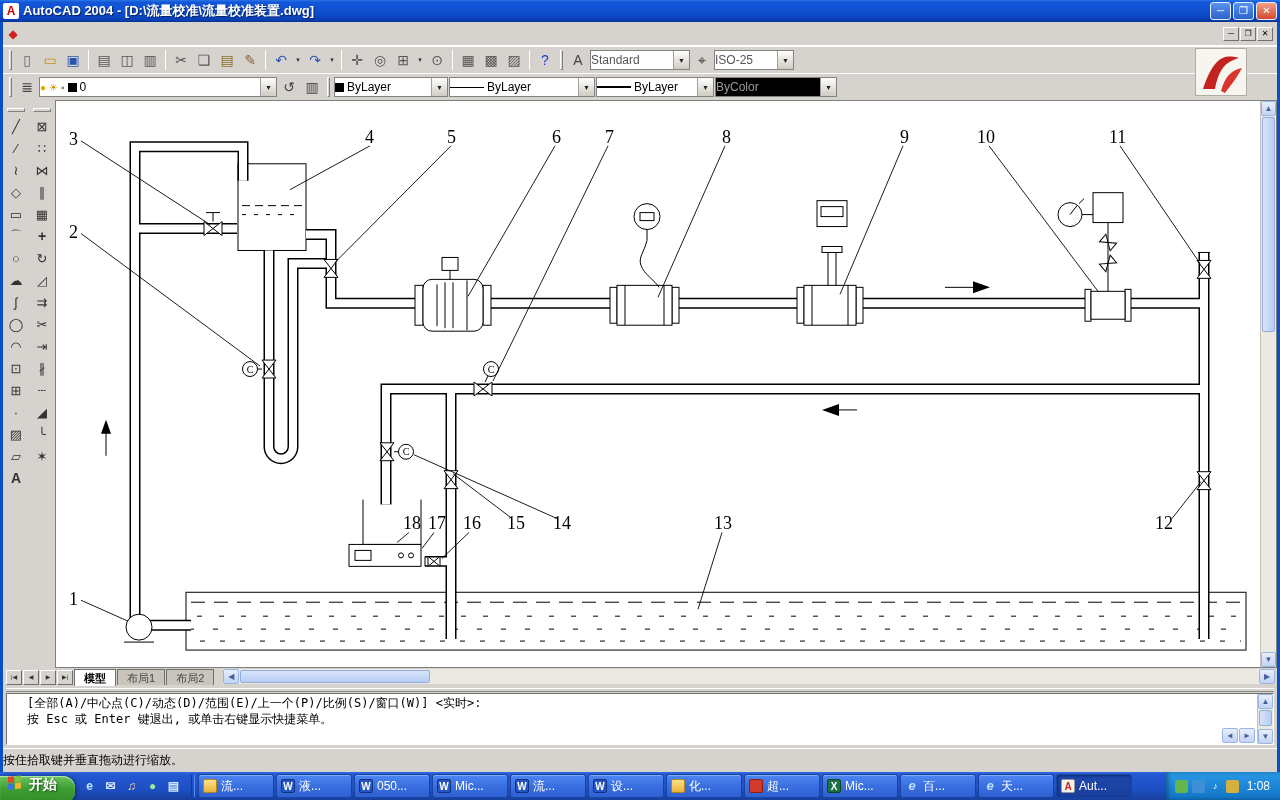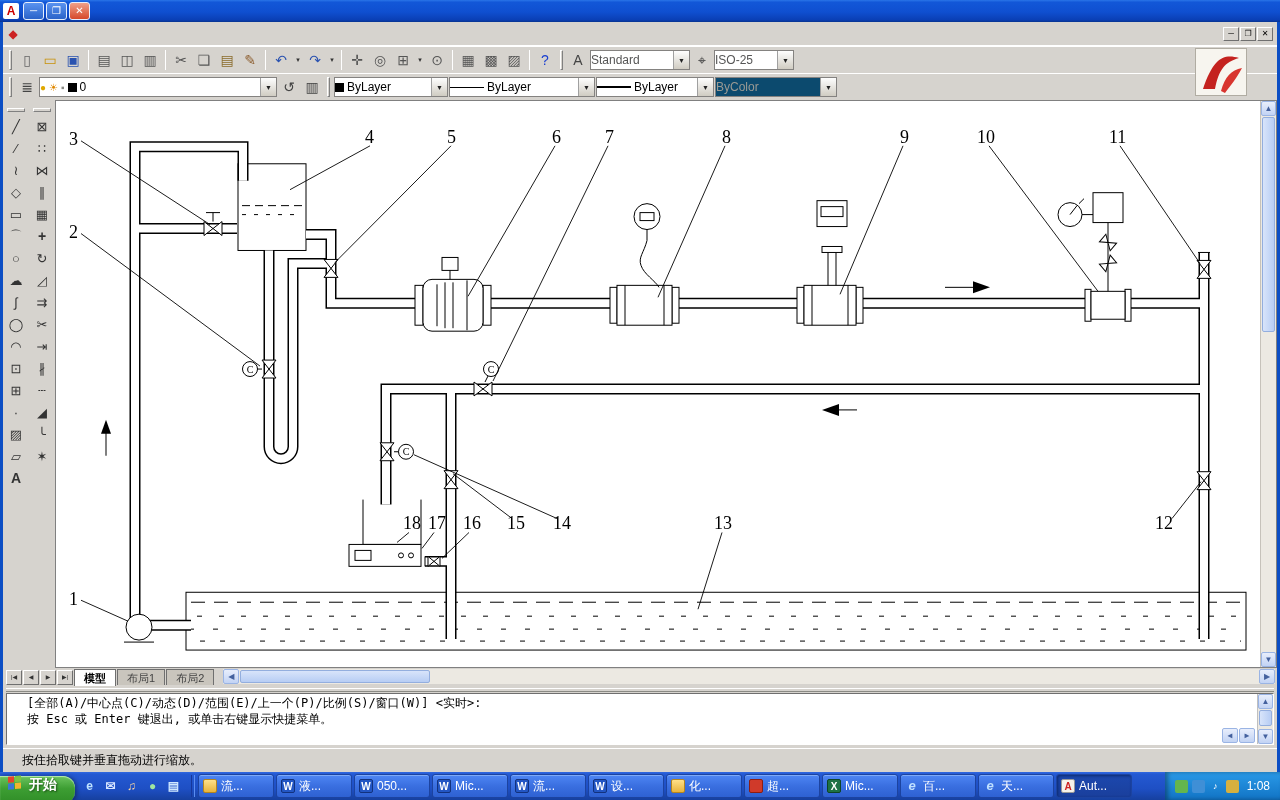--- a/index.html
+++ b/index.html
@@ -24,21 +24,21 @@
   .grip{width:3px;height:20px;border:1px solid;border-color:#fff #808080 #808080 #fff;margin:0 3px;flex:none;}
   .ticons{display:flex;align-items:center;gap:1px;}
   .tbtn{width:22px;height:22px;display:flex;align-items:center;justify-content:center;flex:none;}
   .tglyph{font-size:14px;color:#444;}
   .tdd{width:10px;height:22px;display:flex;align-items:center;justify-content:center;font-size:7px;color:#333;}
   .tsep{width:1px;height:20px;background:#9a9a94;border-right:1px solid #fff;margin:0 3px;}
   .combo{height:20px;background:#fff;border:1px solid #848280;display:flex;align-items:center;font-size:12px;gap:3px;color:#555;flex:none;}
   .combo .cval{flex:1;white-space:nowrap;overflow:hidden;}
   .dd{width:16px;height:18px;margin-left:auto;background:linear-gradient(#fefefe,#d0ccc2);border-left:1px solid #a0a0a0;display:flex;align-items:center;justify-content:center;font-size:7px;color:#222;flex:none;}
   .w-style{width:100px}.w-dim{width:80px}.w-layer{width:238px}.w-color{width:114px}.w-ltype{width:146px}.w-lw{width:118px}
-  .w-ps{width:122px;color:#9a9a94;background:#0c4a6e;align-items:center;}
+  .w-ps{width:122px;color:#9a9a94;background:#000000;align-items:center;}
   .lg{font-size:10px;flex:none;}
   .swatch{width:9px;height:9px;background:#000;flex:none;}
   .lsample{width:34px;border-top:1px solid #000;flex:none;}
   .lsample.thick{border-top-width:2px;}
   .vendor-logo{position:absolute;top:26px;right:30px;width:52px;height:48px;background:#f7f5ef;border:1px solid #b0aca2;z-index:5;}
   
   .main{flex:1;display:flex;min-height:0;}
   .left-tools{width:52px;display:flex;justify-content:center;gap:2px;padding-top:8px;}
   .ltcol{display:flex;flex-direction:column;align-items:center;}
   .ltgrip{width:18px;height:4px;border:1px solid;border-color:#fff #808080 #808080 #fff;margin-bottom:3px;}
@@ -62,21 +62,21 @@
   .htrack{flex:1;}
   
   .cmdwin{height:62px;padding:2px 3px 3px;display:flex;flex-direction:column;}
   .splitter{height:4px;margin-bottom:1px;border-top:1px solid #fff;border-bottom:1px solid #8a8a84;}
   .cmdinner{flex:1;display:flex;border:1px solid;border-color:#6f6f6f #fff #fff #6f6f6f;background:#fff;}
   .cmdtext{flex:1;font-family:"DejaVu Sans Mono",monospace;font-size:12px;line-height:16px;padding:1px 20px;color:#000;overflow:hidden;position:relative;}
   .cmdcorner{position:absolute;right:2px;bottom:1px;display:flex;gap:1px;}
   .cmdscroll{width:16px;background:#ece9e2;display:flex;flex-direction:column;border-left:1px solid #c0c0c0;}
   .cthumb{height:16px;margin:1px;background:linear-gradient(90deg,#d8e4fa,#b7cdf4);border:1px solid #93aede;border-radius:2px;}
   
-  .statusbar{height:24px;display:flex;align-items:center;font-size:12px;padding-left:19px;border-top:1px solid #fff;color:#000;}
+  .statusbar{height:24px;display:flex;align-items:center;font-size:12px;padding-left:0;border-top:1px solid #fff;color:#000;}
   
   .taskbar{height:28px;background:linear-gradient(#3169e0 0%,#2459d2 8%,#1e4fc4 60%,#16409f 100%);display:flex;align-items:center;}
   .startbtn{height:28px;padding:0 18px 0 8px;border-radius:0 12px 12px 0;background:linear-gradient(#6cc45f,#3d9e33 45%,#2f8c26);display:flex;gap:6px;color:#fff;font-weight:bold;font-size:14px;text-shadow:1px 1px 2px #1a4d14;box-shadow:inset 0 1px 1px #b8eab0,2px 0 4px rgba(0,0,0,.35);flex:none;margin-top:8px;}
   .flag{width:15px;height:15px;display:grid;grid-template-columns:6px 6px;grid-template-rows:6px 6px;gap:1px;transform:skewY(-6deg);}
   .flag i{display:block;}
   .flag i:nth-child(1){background:#e8412c}.flag i:nth-child(2){background:#7ec242}.flag i:nth-child(3){background:#3a76d8}.flag i:nth-child(4){background:#f2b430}
   .ql{display:flex;align-items:center;gap:4px;padding:0 6px;flex:none;}
   .qlicon{width:17px;height:17px;font-size:12px;font-weight:bold;text-align:center;line-height:17px;}
   .tbdiv{width:4px;height:22px;border-left:1px solid #16379a;border-right:1px solid #5a8df2;margin:0 3px;flex:none;}
   .taskbtns{flex:1;display:flex;gap:2px;overflow:hidden;padding-right:3px;}
@@ -97,20 +97,21 @@
   
   .dlabel{font-family:"Liberation Serif",serif;font-size:18px;fill:#000;stroke:none;}
   .leader{stroke:#000;stroke-width:0.9;}
   .cl{font-family:"Liberation Serif",serif;font-size:10px;text-anchor:middle;fill:#000;stroke:none;}
 </style>
 </head>
 <body>
 
 <div class="titlebar">
   <span class="t-icon">A</span>
+  <span class="t-title">AutoCAD 2004 - [D:\流量校准\流量校准装置.dwg]</span>
   <span class="t-btns">
     <span class="wbtn">─</span>
     <span class="wbtn">❐</span>
     <span class="wbtn close">✕</span>
   </span>
 </div>
 
 <div class="app-body">
 
   <div class="menubar">

